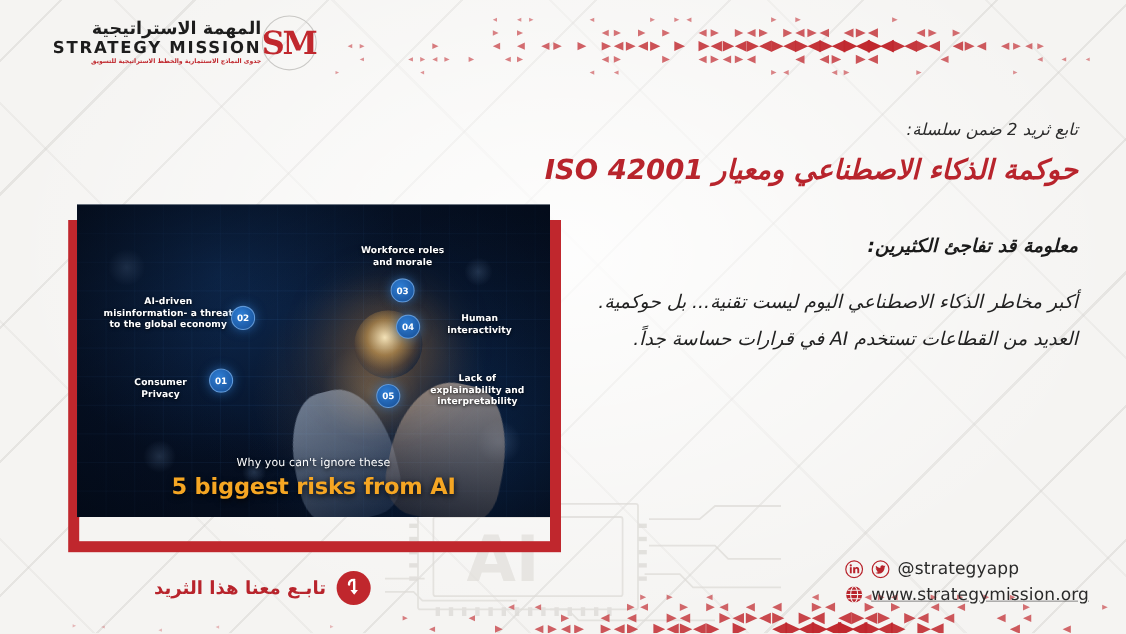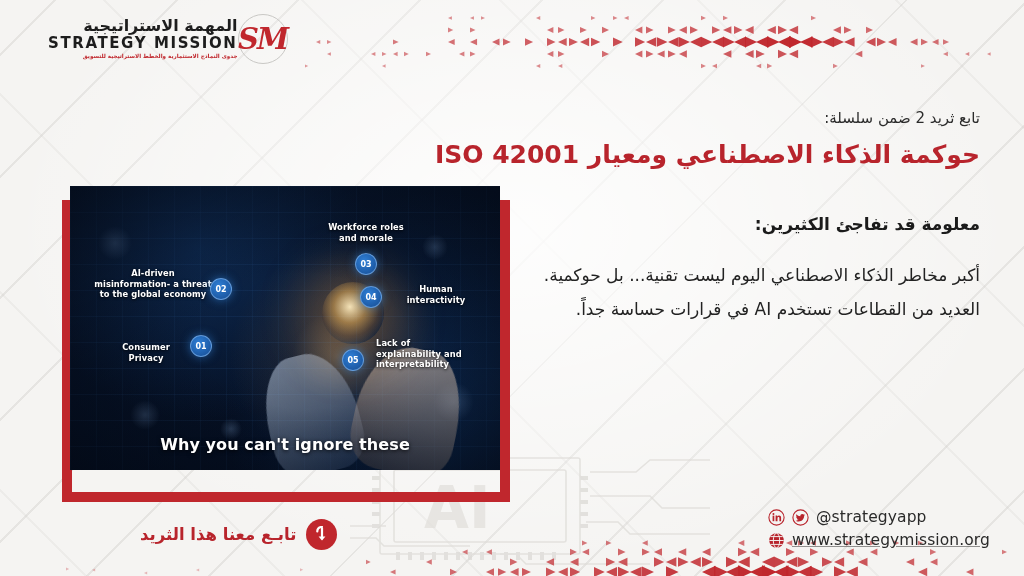--- a/index.html
+++ b/index.html
@@ -85,33 +85,34 @@
   .logo-mark {
     position: relative; width: 50px; height: 50px;
     display: flex; align-items: center; justify-content: center;
   }
   .logo-mark .ring {
     position: absolute; inset: 0;
     border: 1.4px solid #c9c8c5; border-radius: 50%;
   }
   .logo-mark .sm {
     font-size: 29px; font-weight: bold; color: #c0272d;
-    font-style: italic; letter-spacing: -2px;
+    letter-spacing: -2px;
     font-family: "DejaVu Serif", "Liberation Serif", serif;
     position: relative; z-index: 2;
   }
 
   
   .right-col {
     position: absolute;
     right: 44px; top: 108px;
     width: 470px;
     direction: rtl;
     text-align: right;
     z-index: 5;
+    font-style: italic;
   }
   .kicker {
     font-size: 15px; color: #2b2b2b; line-height: 1.4;
     margin-bottom: 9px;
   }
   .headline {
     font-size: 25px; font-weight: bold; color: #b8242c;
     line-height: 1.35; letter-spacing: 0px;
     white-space: nowrap;
   }
@@ -211,21 +212,21 @@
     display: flex; align-items: center; justify-content: center;
     box-shadow: 0 0 10px rgba(45,125,210,0.65);
   }
 
   .photo-caption {
     position: absolute;
     left: 0; right: 0; bottom: 16px;
     text-align: center;
   }
   .cap-small {
-    color: #ffffff; font-size: 16px; font-weight: bold;
+    color: #ffffff; font-size: 10px; font-weight: normal;
     letter-spacing: .1px;
     text-shadow: 0 1px 4px rgba(0,0,0,.9);
   }
   .cap-big {
     color: #f5a623; font-size: 20.5px; font-weight: bold;
     letter-spacing: -0.2px; margin-top: 3px;
     text-shadow: 0 2px 6px rgba(0,0,0,.9);
   }
 
   
@@ -443,25 +444,26 @@
 
       <div class="lbl" style="left:240px; top:36px; width:112px; text-align:center;">Workforce roles<br>and morale</div>
       <div class="num" style="left:285px; top:67px;">03</div>
 
       <div class="lbl" style="left:318px; top:98px; width:96px; text-align:center;">Human<br>interactivity</div>
       <div class="num" style="left:290px; top:100px;">04</div>
 
       <div class="lbl" style="left:12px; top:156px; width:128px; text-align:center;">Consumer<br>Privacy</div>
       <div class="num" style="left:120px; top:149px;">01</div>
 
-      <div class="lbl" style="left:306px; top:152px; width:116px; text-align:left;">Lack of<br>explainability and<br>interpretability</div>
+      <div class="lbl" style="left:306px; top:152px; width:116px; text-align:center;">Lack of<br>explainability and<br>interpretability</div>
       <div class="num" style="left:272px; top:163px;">05</div>
 
       <div class="photo-caption">
         <div class="cap-small">Why you can't ignore these</div>
+        <div class="cap-big">5 biggest risks from AI</div>
       </div>
     </div>
   </div>
 
   <div class="footer-ai">
     <svg width="360" height="124" viewBox="0 0 360 124" aria-hidden="true">
       <g stroke="#dedcd8" stroke-width="1.6" fill="none">
         <rect x="30" y="6" width="200" height="96" rx="2"></rect>
         <rect x="44" y="18" width="172" height="72" rx="2"></rect>
         <path d="M0 74 L36 74 M0 86 L26 86 L34 94 L120 94"></path>

